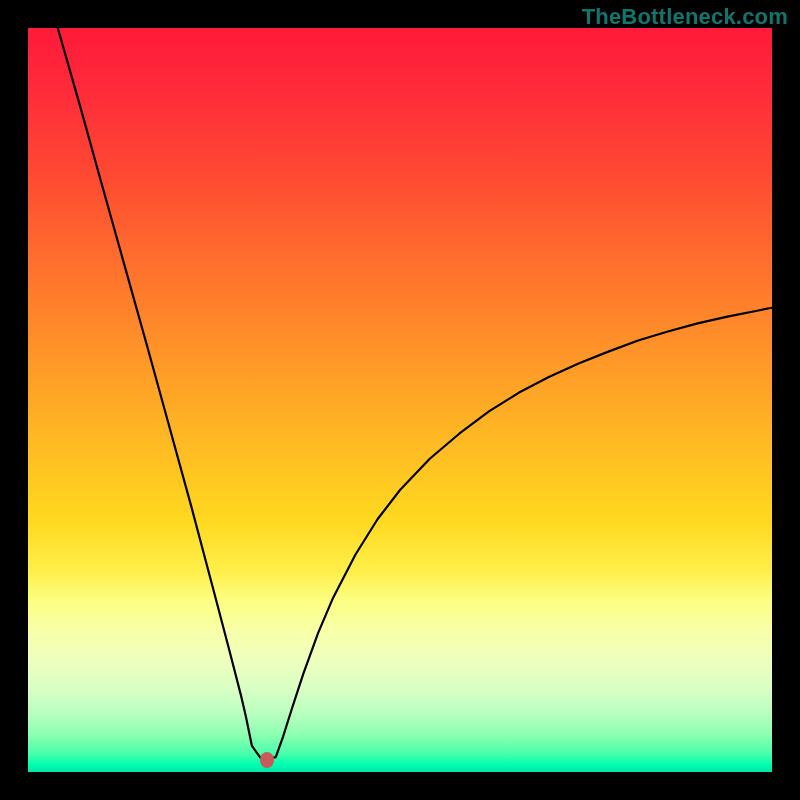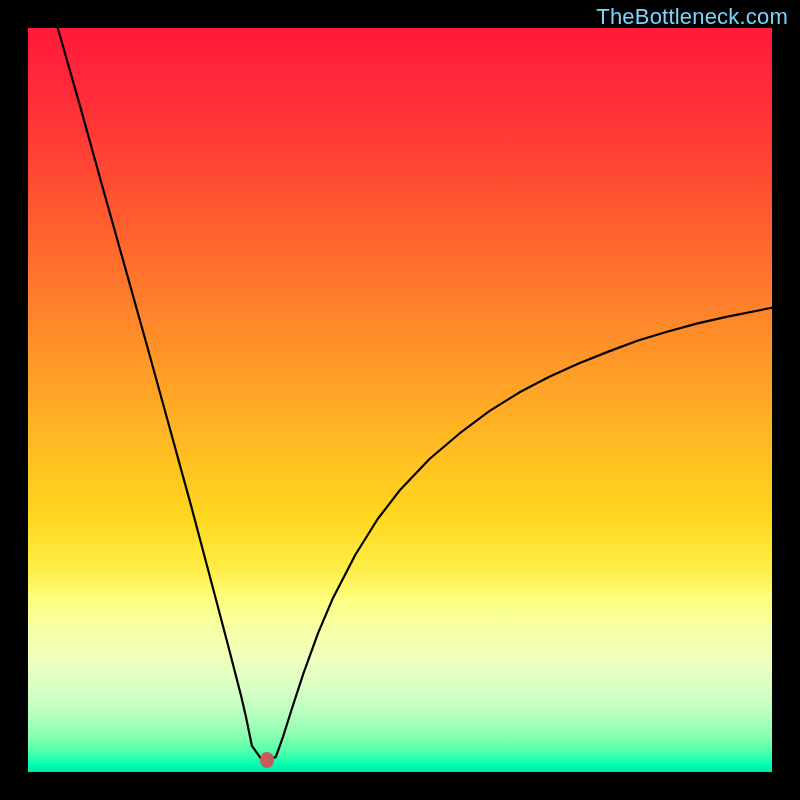--- a/index.html
+++ b/index.html
@@ -7,23 +7,23 @@
     width: 800px;
     height: 800px;
     background: #000;
     position: relative;
     font-family: Arial, sans-serif;
   }
   .watermark {
     position: absolute;
     top: 4px;
     right: 12px;
-    color: #7dd3fc;
+    color: #0f766e;
     font-size: 22px;
-    font-weight: 400;
+    font-weight: 700;
     z-index: 10;
     letter-spacing: 0.2px;
   }
   .plot-area {
     position: absolute;
     top: 28px;
     left: 28px;
     width: 744px;
     height: 744px;
     background: linear-gradient(to bottom,

